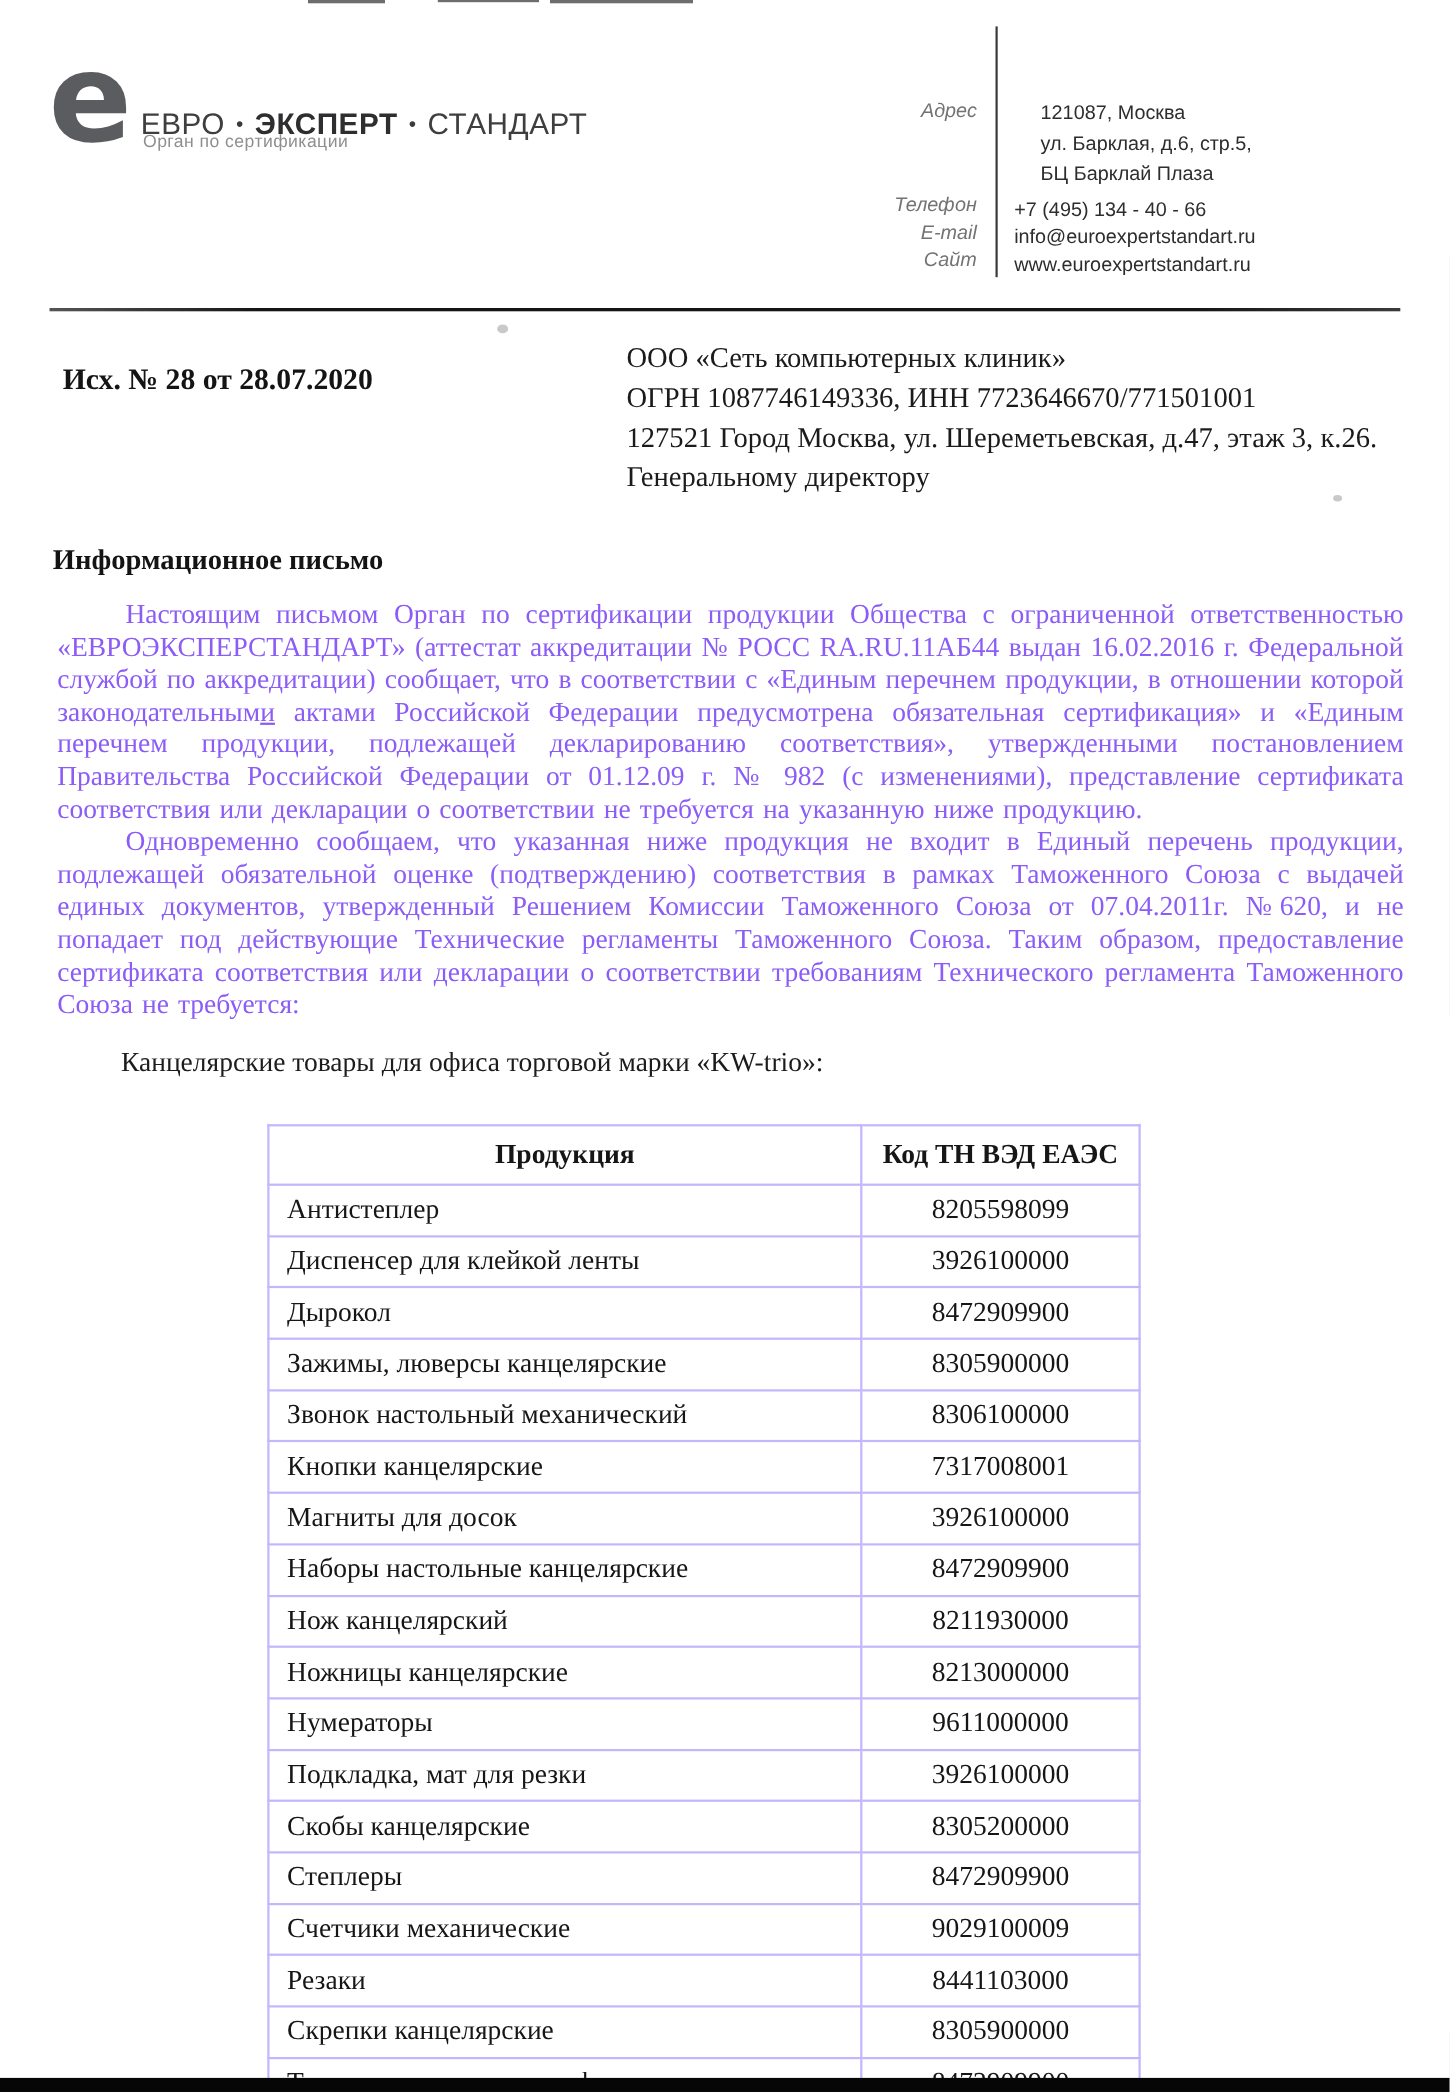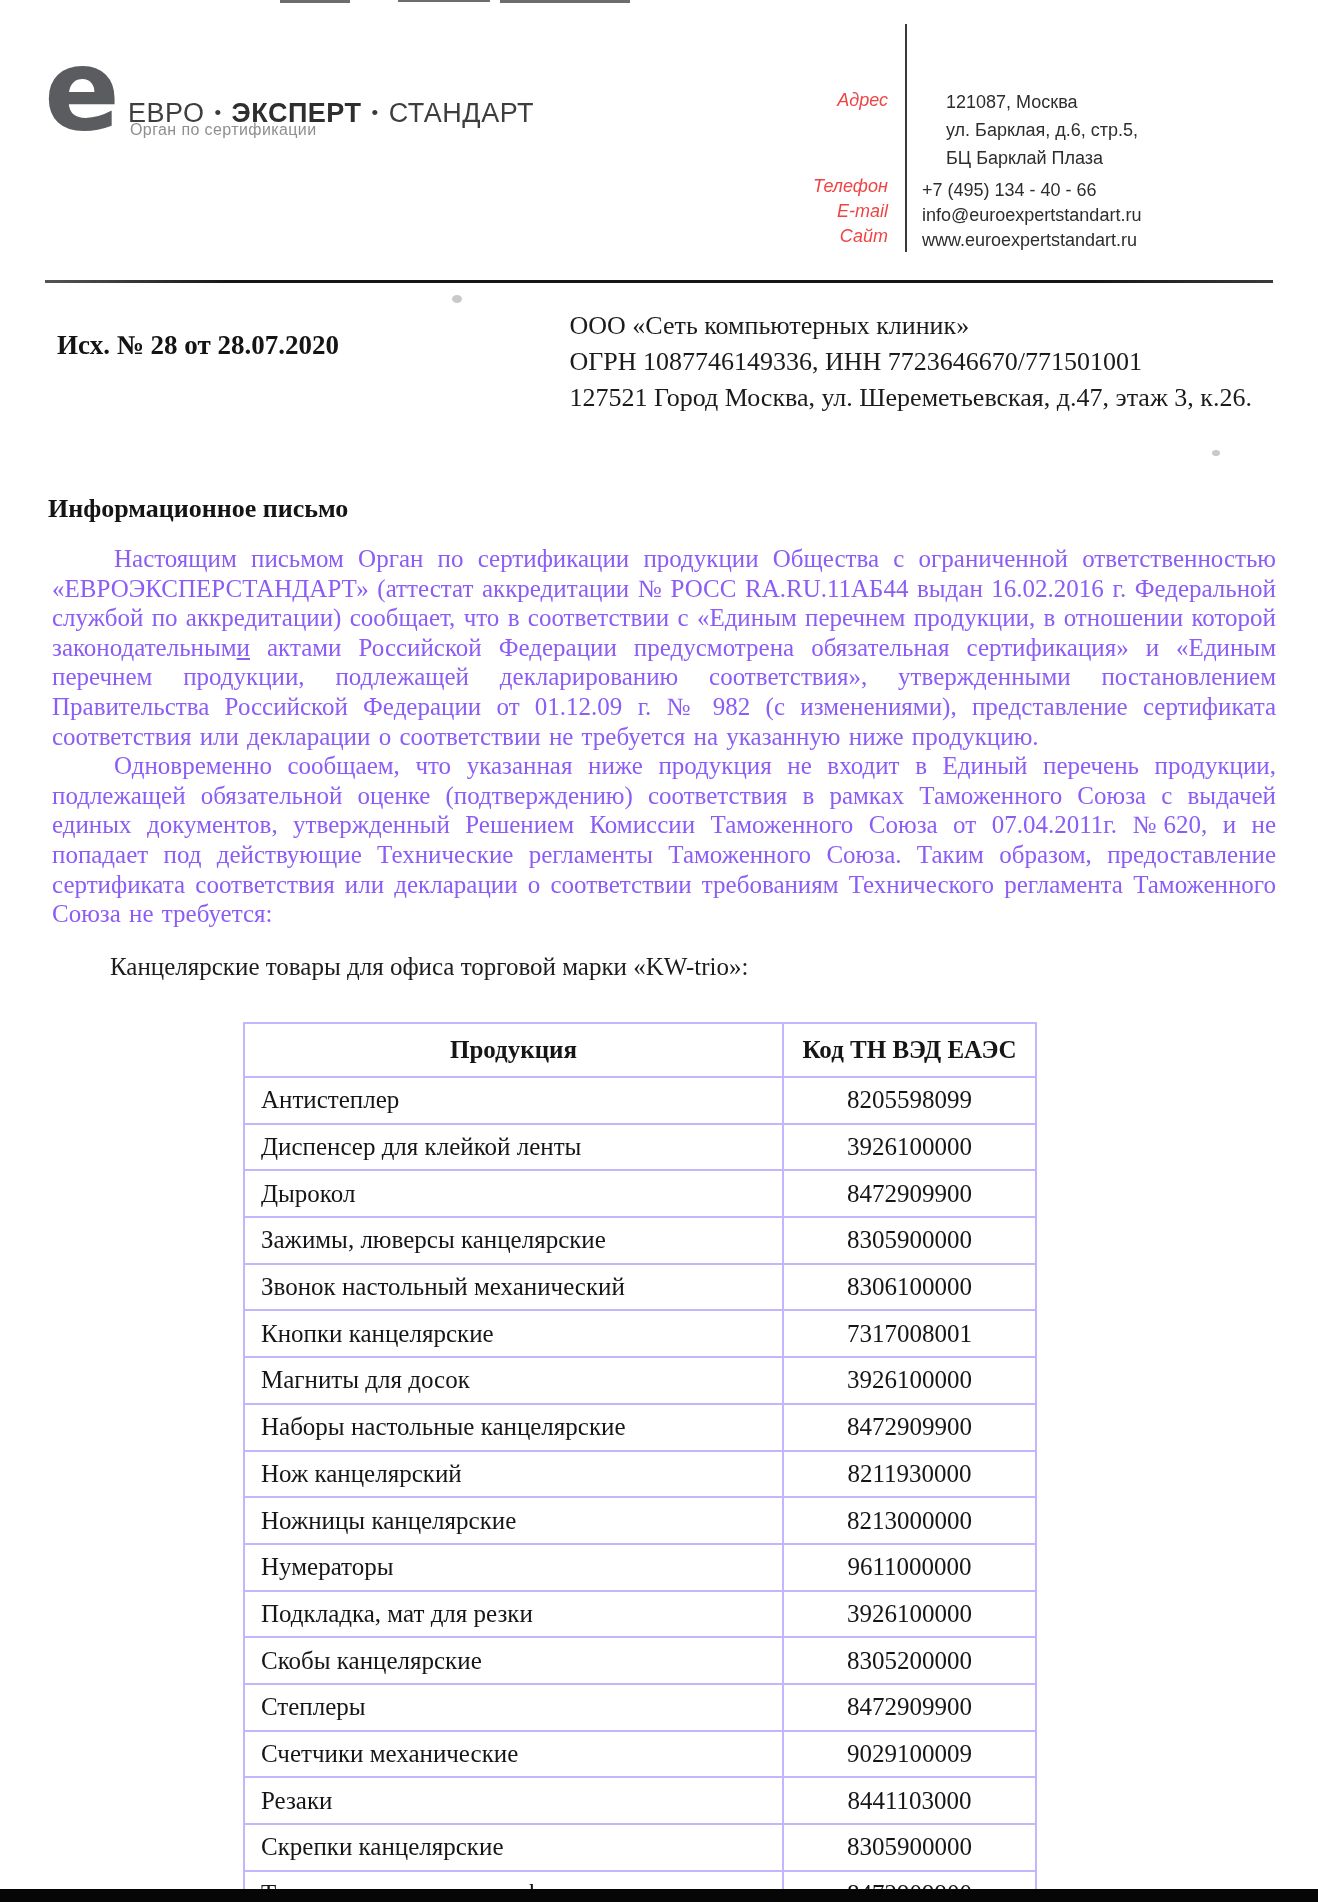--- a/index.html
+++ b/index.html
@@ -21,21 +21,21 @@
   }
   .brand { position:absolute; left:128px; top:98px; font-family:Liberation Sans, sans-serif;
     font-size:27px; color:#3e3e40; letter-spacing:0.5px; white-space:nowrap; }
   .brand .bold { font-weight:700; color:#2e2e30; }
   .brand-sep { font-size:19px; vertical-align:3px; margin:0 10px; color:#3a3a3c; }
   .brand-sub { position:absolute; left:130px; top:121px; font-family:"Liberation Sans", sans-serif;
     font-size:16px; color:#8f8f91; letter-spacing:0.4px; }
 
   .contact-divider { position:absolute; left:905px; top:24px; width:2px; height:228px; background:#3a3a3a; }
   .contact-label { position:absolute; width:190px; left:698px; text-align:right;
-    font-family:"Liberation Sans", sans-serif; font-style:italic; font-size:18px; color:#ef4444; }
+    font-family:"Liberation Sans", sans-serif; font-style:italic; font-size:18px; color:#737373; }
   .contact-value { position:absolute; left:922px; font-family:"Liberation Sans", sans-serif;
     font-size:18px; color:#2d2d2f; line-height:28px; white-space:nowrap; }
   .lbl-address { top:90px; }   .val-address { top:88px;margin-left:24px; }
   .lbl-phone   { top:176px; }  .val-phone   { top:176px; }
   .lbl-email   { top:201px; }  .val-email   { top:201px; }
   .lbl-site    { top:226px; }  .val-site    { top:226px; }
 
   .head-rule { position:absolute; left:45px; top:280px; width:1228px; height:3px;
     background:linear-gradient(to right,#555 0%,#161616 15%,#161616 85%,#3a3a3a 100%); }
 
@@ -100,20 +100,21 @@
 
   <div class="head-rule"></div>
 
   <div class="ref-number">Исх. № 28 от 28.07.2020</div>
 
   <div class="recipient">
 
   <div>ООО «Сеть компьютерных клиник»</div>
       <div>ОГРН 1087746149336, ИНН 7723646670/771501001</div>
       <div>127521 Город Москва, ул. Шереметьевская, д.47, этаж 3, к.26.</div>
+      <div>Генеральному директору</div>
     </div>
 
   <div class="letter-title">Информационное письмо</div>
 
   <div class="paras">
     <p><span>Настоящим письмом Орган по сертификации продукции Общества с ограниченной ответственностью «ЕВРОЭКСПЕРСТАНДАРТ» (аттестат аккредитации № РОСС RA.RU.11АБ44 выдан 16.02.2016 г. Федеральной службой по аккредитации) сообщает, что в соответствии с «Единым перечнем продукции, в отношении которой законодательным</span><span class="u-char">и</span><span> актами Российской Федерации предусмотрена обязательная сертификация» и «Единым перечнем продукции, подлежащей декларированию соответствия», утвержденными постановлением Правительства Российской Федерации от 01.12.09 г. № 982 (с изменениями), представление сертификата соответствия или декларации о соответствии не требуется на указанную ниже продукцию.</span></p>
     <p>Одновременно сообщаем, что указанная ниже продукция не входит в Единый перечень продукции, подлежащей обязательной оценке (подтверждению) соответствия в рамках Таможенного Союза с выдачей единых документов, утвержденный Решением Комиссии Таможенного Союза от 07.04.2011г. №620, и не попадает под действующие Технические регламенты Таможенного Союза. Таким образом, предоставление сертификата соответствия или декларации о соответствии требованиям Технического регламента Таможенного Союза не требуется:</p>
   </div>
 
   <div class="products-intro">Канцелярские товары для офиса торговой марки «KW-trio»:</div>

